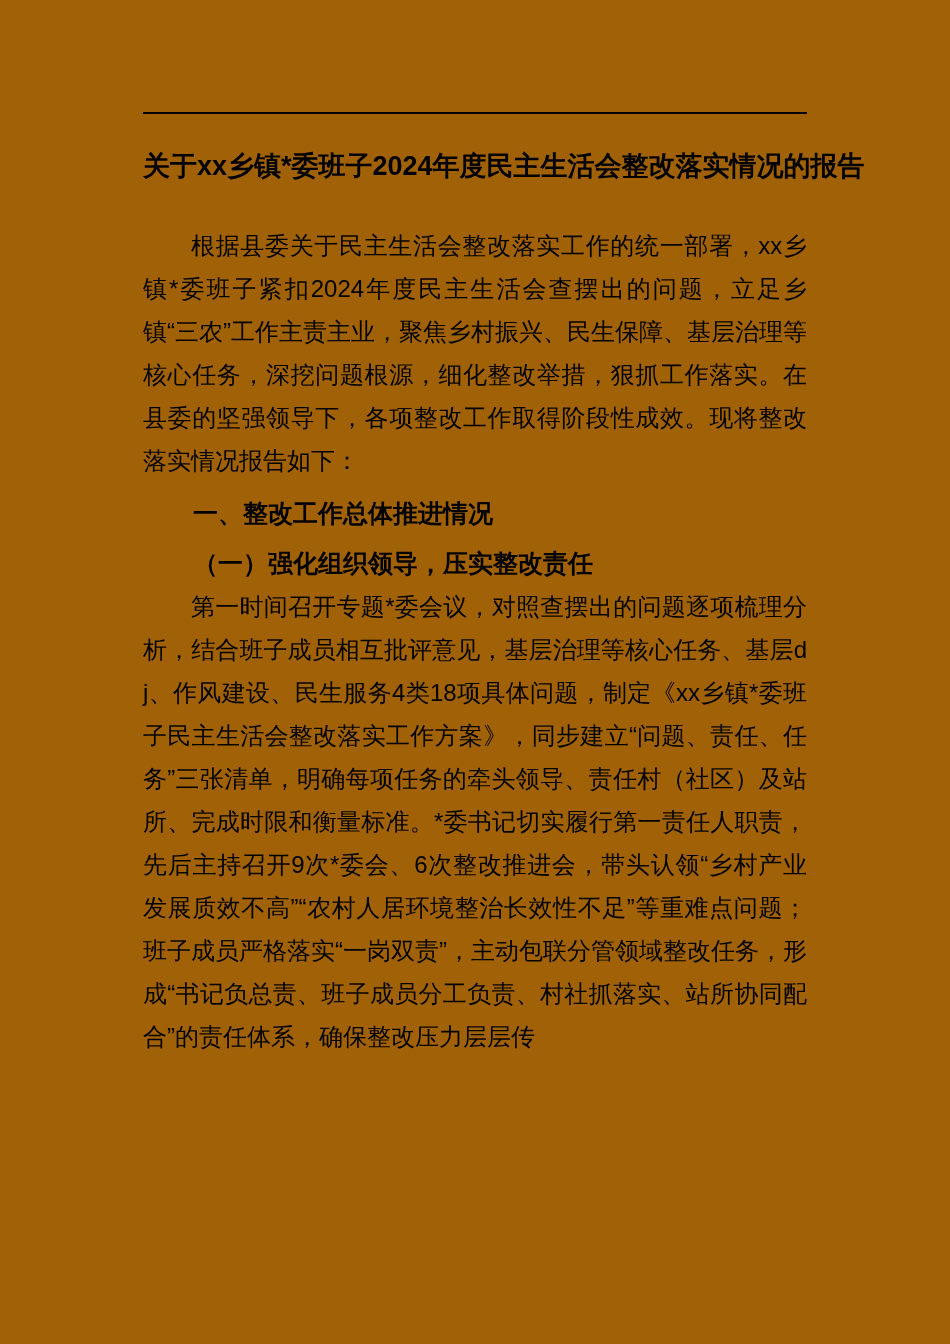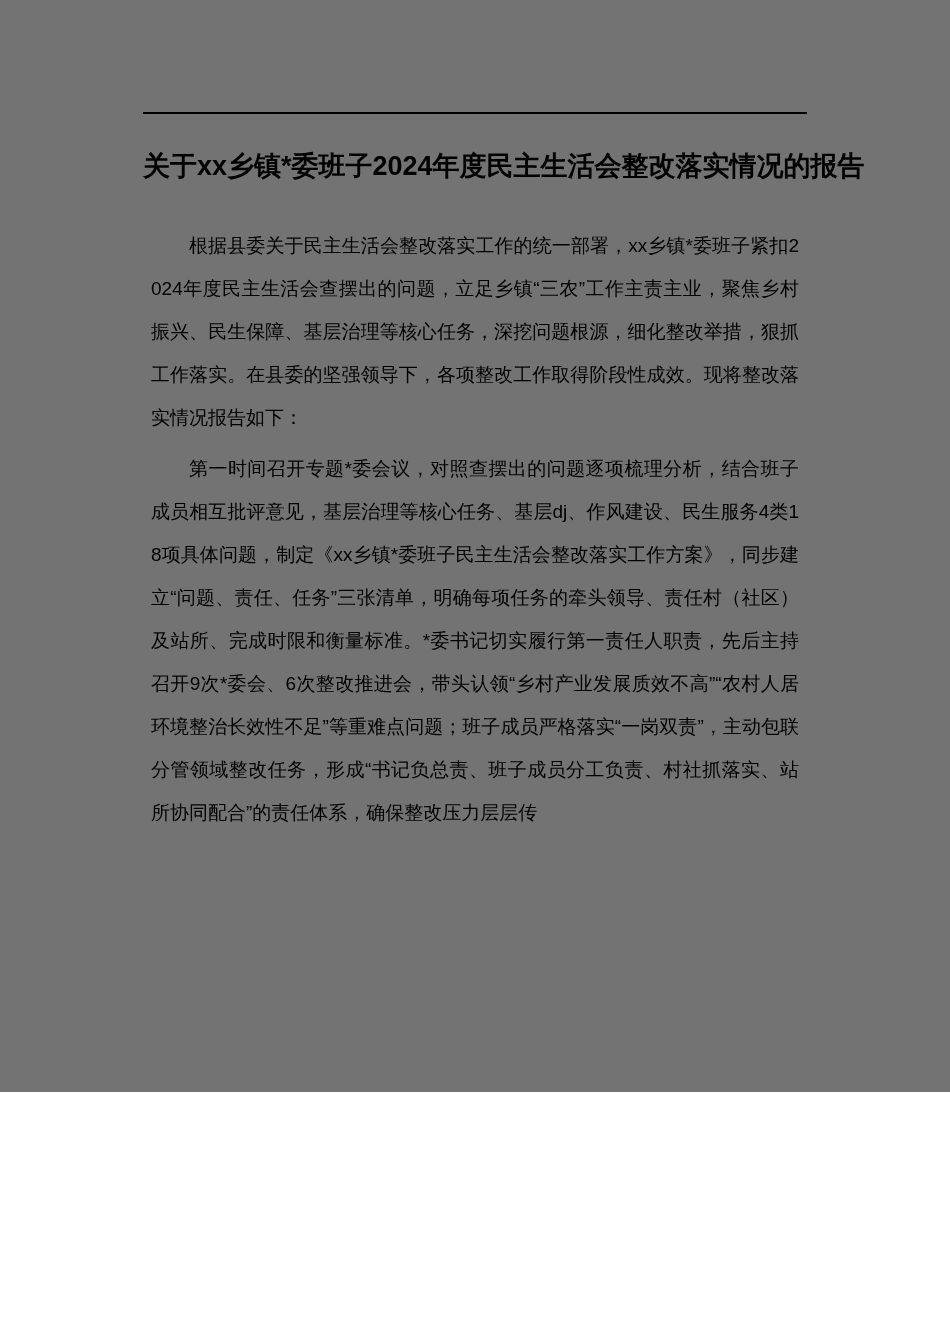--- a/index.html
+++ b/index.html
@@ -6,22 +6,22 @@
     margin: 0;
     padding: 0;
     background: #ffffff;
   }
   body {
     font-family: "Liberation Sans", sans-serif;
   }
   .page {
     position: relative;
     width: 950px;
-    height: 1092px;
-    background: #737373;
+    height: 1344px;
+    background: #a16207;
     color: #000000;
     overflow: hidden;
     text-decoration: underline;
   }
   .header-rule {
     position: absolute;
     top: 112px;
     left: 143px;
     width: 664px;
     height: 0;
@@ -35,41 +35,43 @@
   }
   .doc-title {
     font-size: 27px;
     font-weight: bold;
     line-height: 40px;
     text-align: center;
     margin: 0 0 38px 0;
     white-space: nowrap;
   }
   .para {
-    font-size: 19px;
+    font-size: 24px;
     line-height: 43px;
     text-align: justify;
     text-justify: inter-ideograph;
     text-indent: 2em;
-    margin: 8px;
+    margin: 0;
     word-break: break-all;
   }
   .heading {
     font-size: 25px;
     line-height: 43px;
     font-weight: bold;
     text-indent: 2em;
     margin: 0;
   }
   .h2 { margin-top: 10px; }
   .h3 { margin-top: 7px; }
 </style>
 </head>
 <body>
 
 <div class="page">
   <div class="header-rule"></div>
   <div class="doc">
     <h1 class="doc-title">关于xx乡镇*委班子2024年度民主生活会整改落实情况的报告</h1>
     <p class="para">根据县委关于民主生活会整改落实工作的统一部署，xx乡镇*委班子紧扣2024年度民主生活会查摆出的问题，立足乡镇“三农”工作主责主业，聚焦乡村振兴、民生保障、基层治理等核心任务，深挖问题根源，细化整改举措，狠抓工作落实。在县委的坚强领导下，各项整改工作取得阶段性成效。现将整改落实情况报告如下：</p>
+    <h2 class="heading h2">一、整改工作总体推进情况</h2>
+    <h3 class="heading h3">（一）强化组织领导，压实整改责任</h3>
     <p class="para">第一时间召开专题*委会议，对照查摆出的问题逐项梳理分析，结合班子成员相互批评意见，基层治理等核心任务、基层dj、作风建设、民生服务4类18项具体问题，制定《xx乡镇*委班子民主生活会整改落实工作方案》，同步建立“问题、责任、任务”三张清单，明确每项任务的牵头领导、责任村（社区）及站所、完成时限和衡量标准。*委书记切实履行第一责任人职责，先后主持召开9次*委会、6次整改推进会，带头认领“乡村产业发展质效不高”“农村人居环境整治长效性不足”等重难点问题；班子成员严格落实“一岗双责”，主动包联分管领域整改任务，形成“书记负总责、班子成员分工负责、村社抓落实、站所协同配合”的责任体系，确保整改压力层层传</p>
   </div>
 </div>
 
 </body></html>

